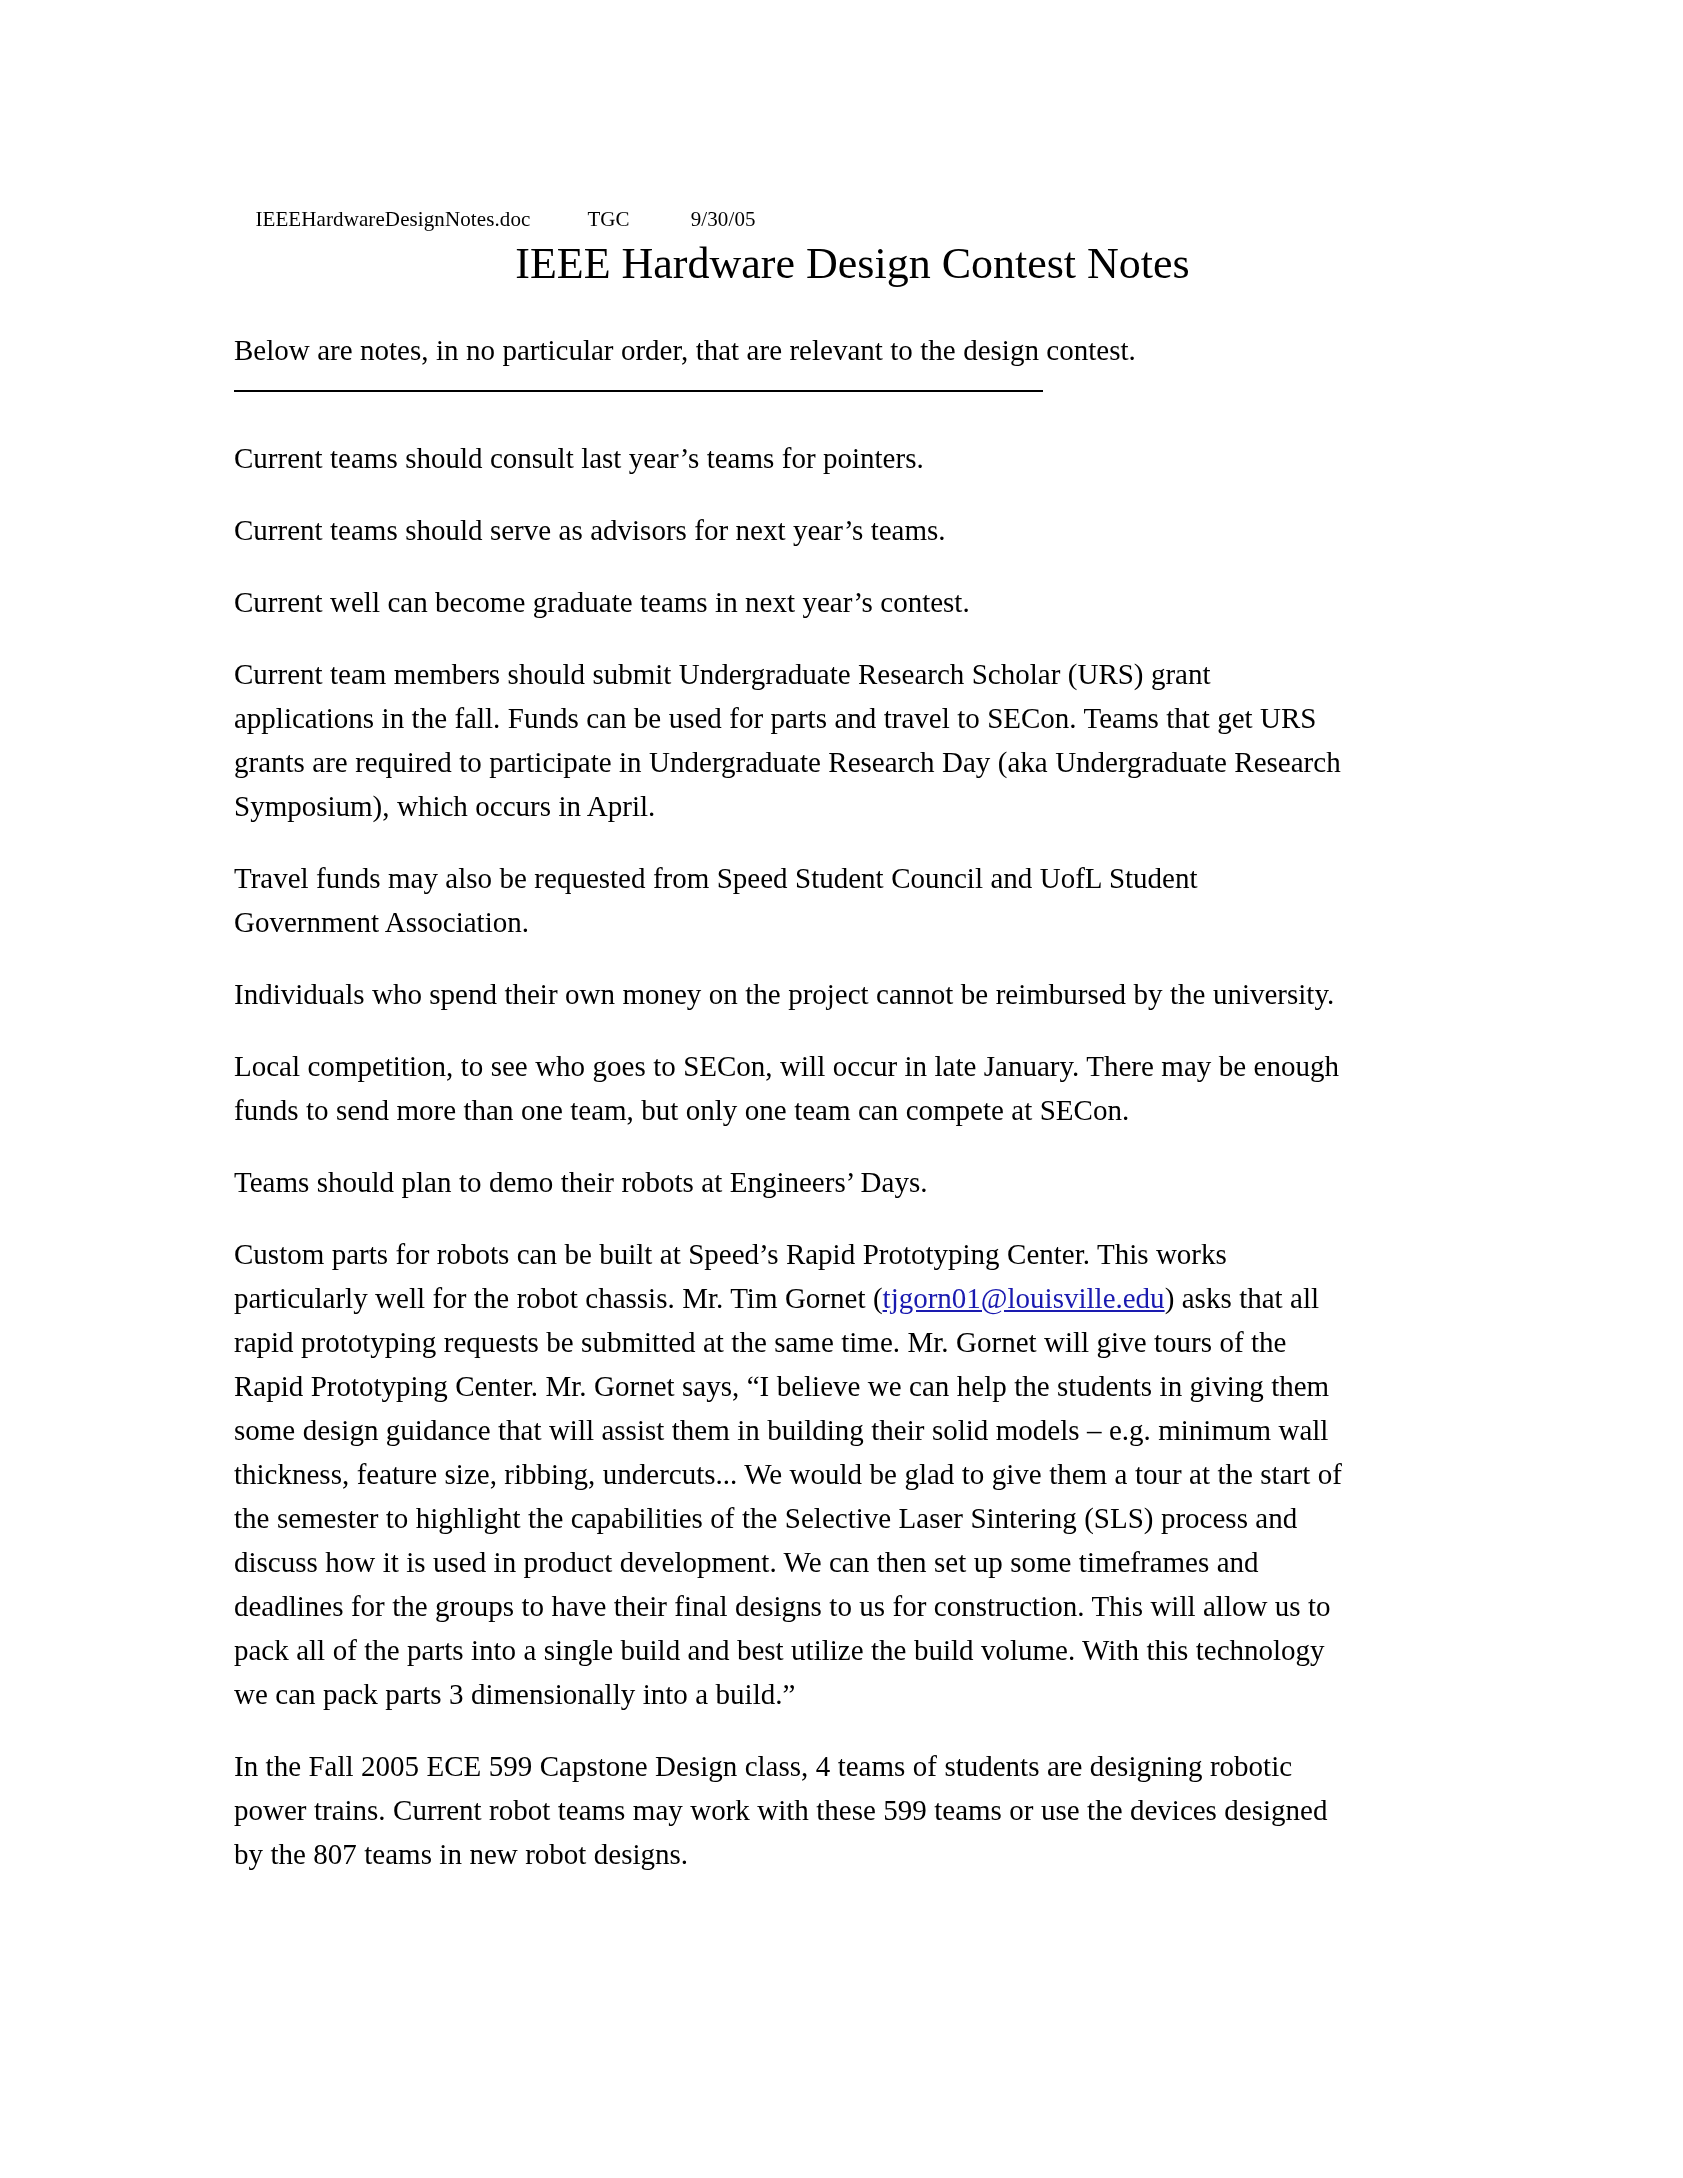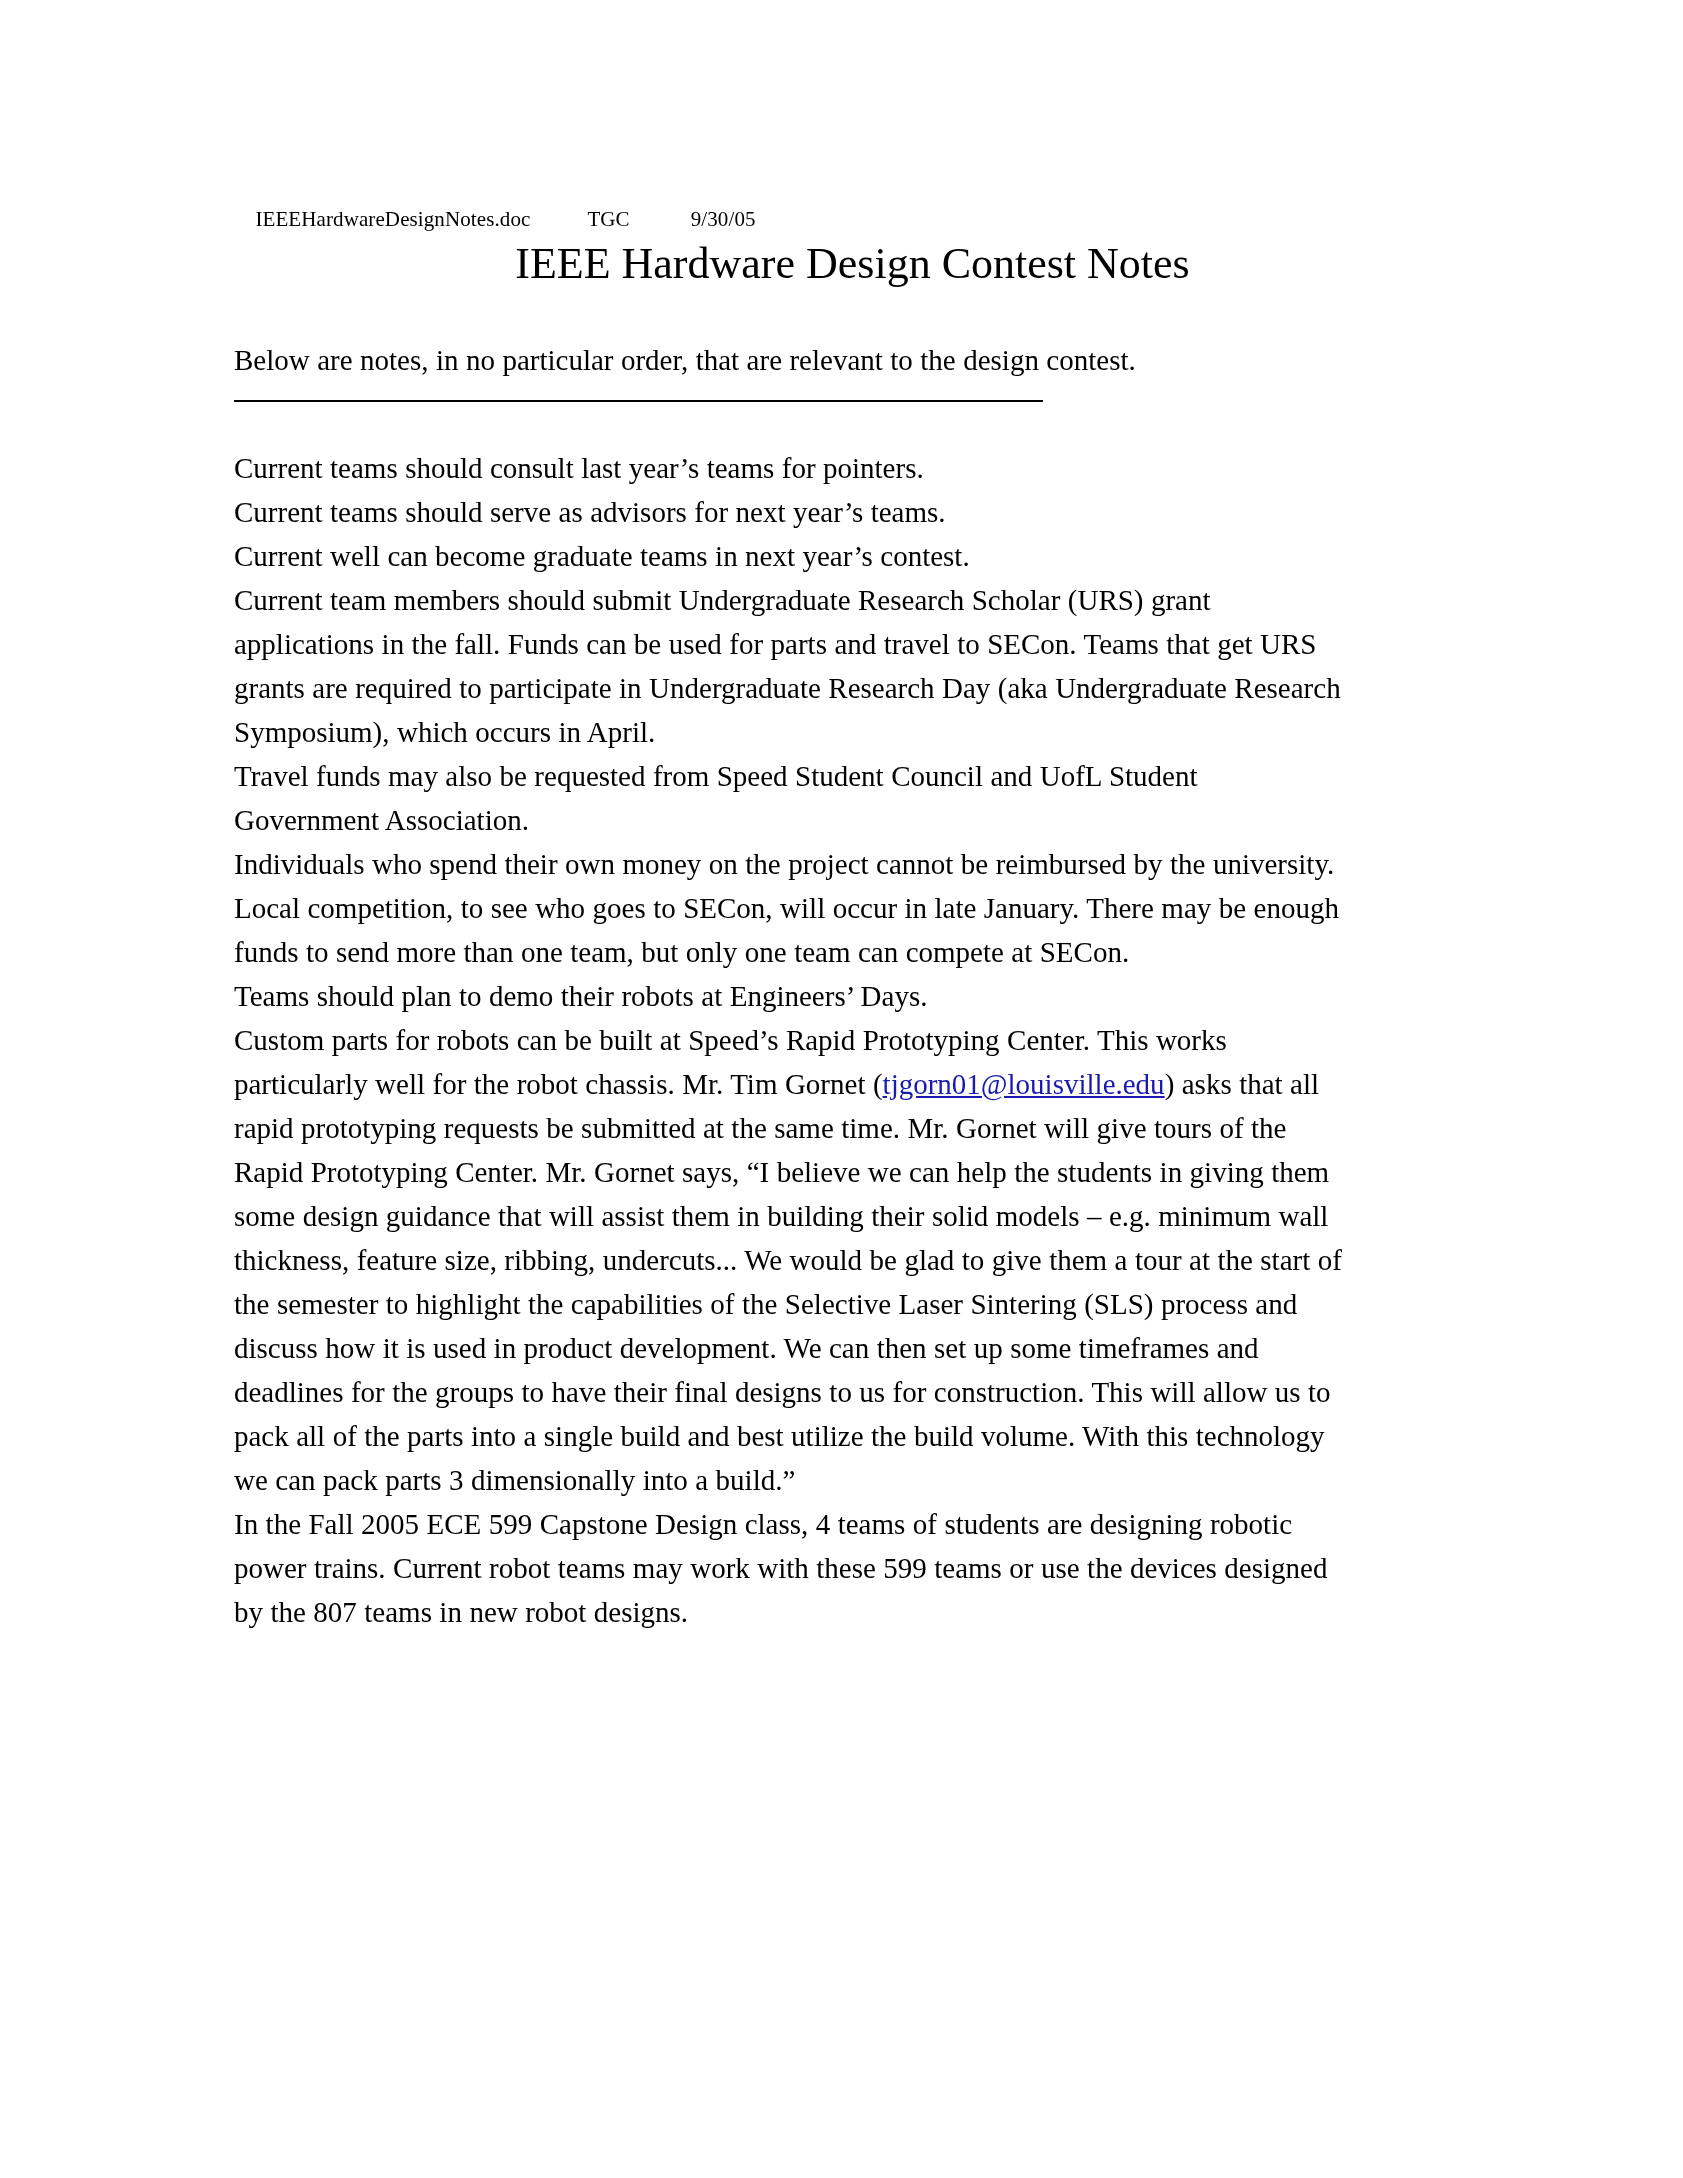--- a/index.html
+++ b/index.html
@@ -52,34 +52,34 @@
     font-weight: normal;
     margin: 0;
     padding-left: 22px;
     box-sizing: border-box;
   }
 
   
   .body-block {
     position: absolute;
     left: 234px;
-    top: 338px;
+    top: 328px;
     width: 1109px;
   }
 
   p.para {
     margin: 0 0 0 0;
     font-size: 29px;
     line-height: 44px;
     text-align: left;
     word-spacing: 0.2px;
   }
 
   
-  p.para + p.para { }
+  p.para + p.para { margin-top: 28px; }
 
   .rule-wrap {
     margin: 18px 0 26px 0;
     height: 20px;
   }
   hr.sep {
     border: none;
     border-top: 2px solid #000000;
     margin: 0;
     width: 809px;

